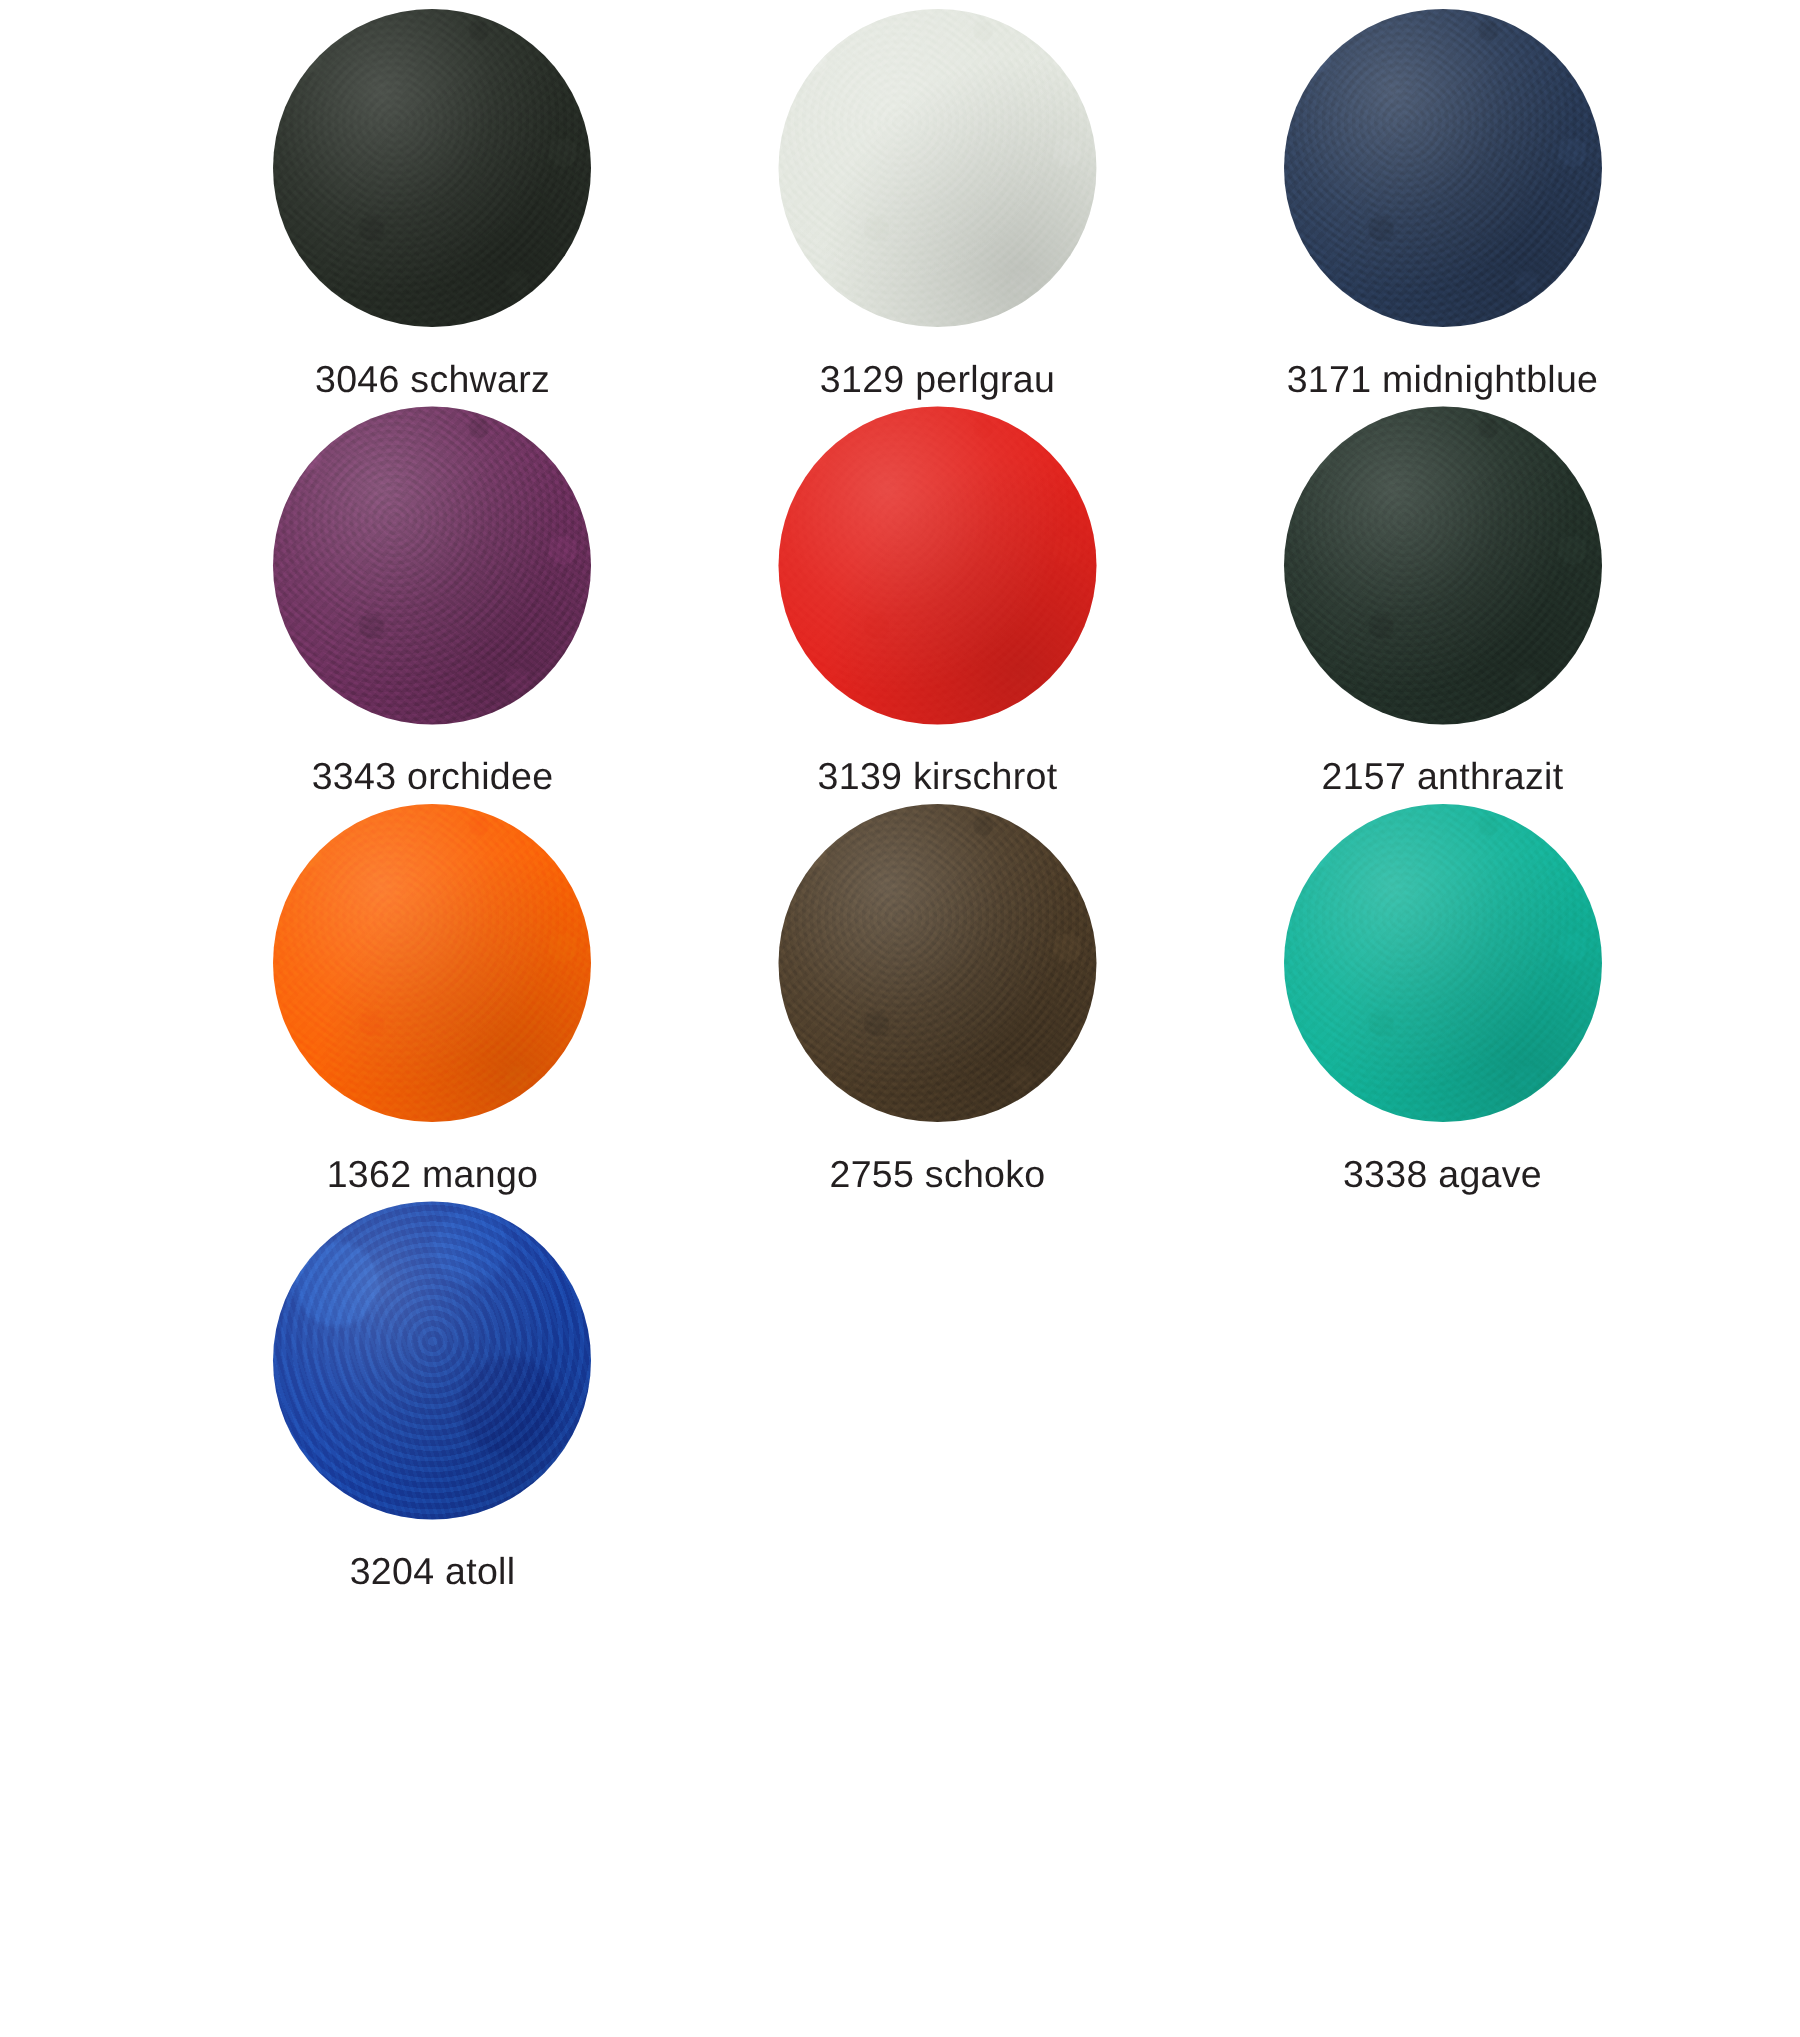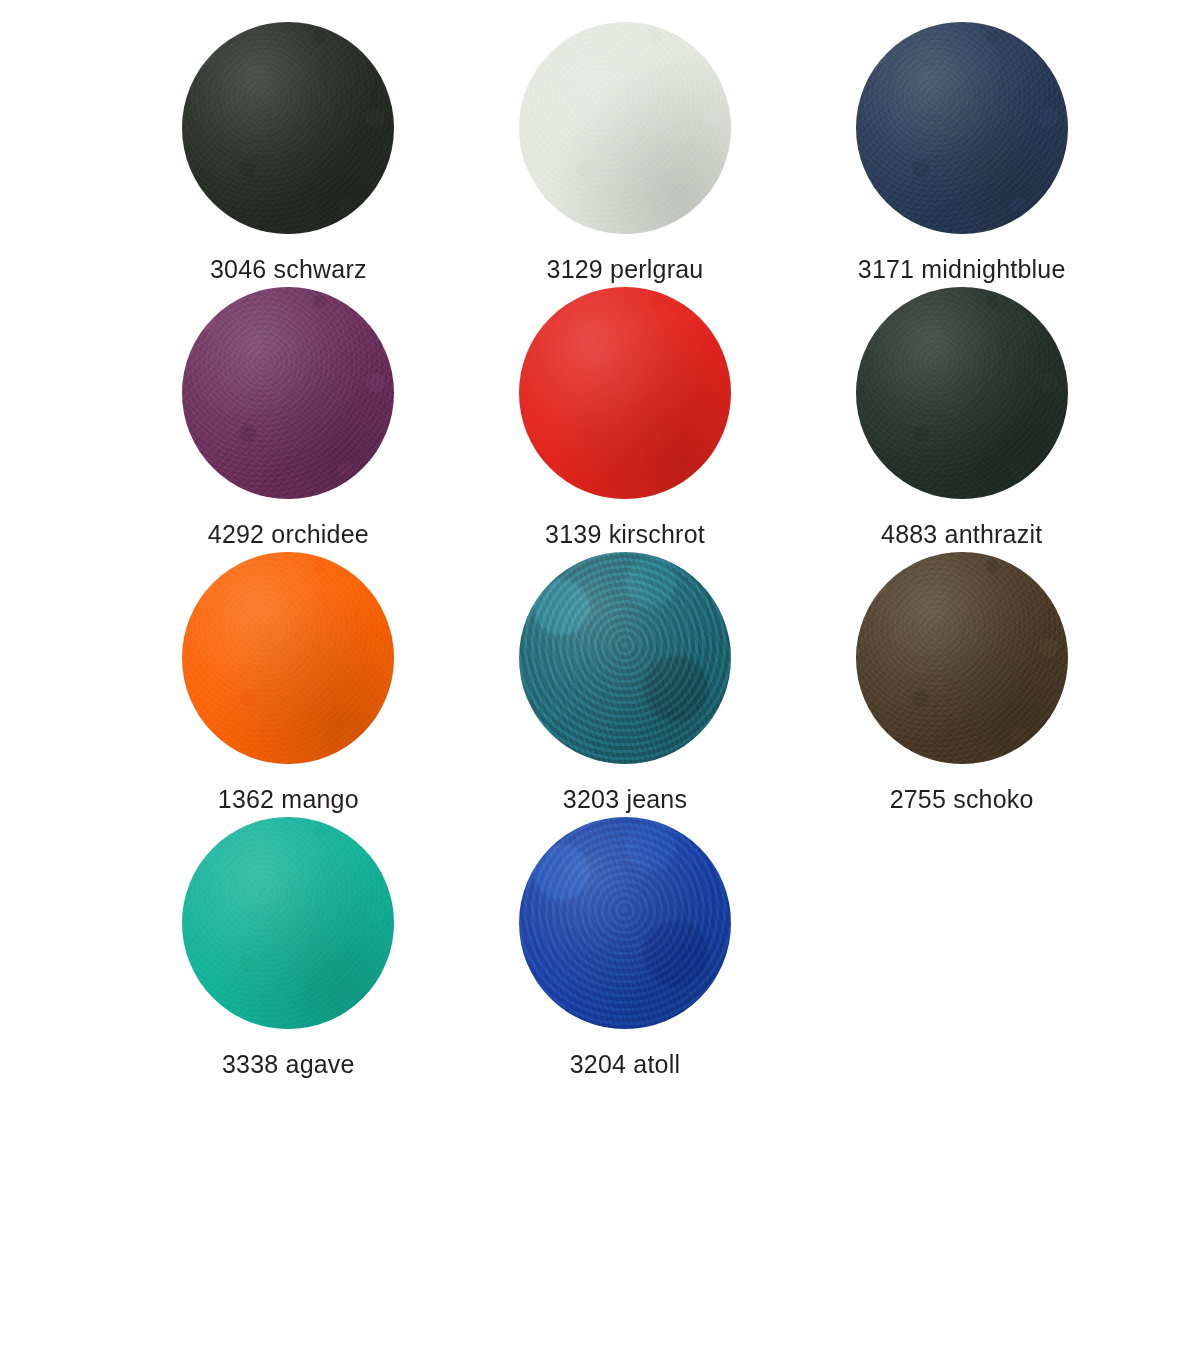--- a/index.html
+++ b/index.html
@@ -21,21 +21,21 @@
     height: 1358px;
     background: #ffffff;
   }
 
   .swatch-grid {
     display: grid;
     grid-template-columns: repeat(3, 1fr);
     grid-template-rows: repeat(5, 265px);
     width: 1010px;
     margin: 0 0 0 120px;
-    padding-top: 22px;
+    padding-top: 6px;
     box-sizing: border-box;
   }
 
   .swatch-cell {
     position: relative;
     display: flex;
     flex-direction: column;
     align-items: center;
     justify-content: flex-start;
   }
@@ -137,57 +137,48 @@
         </div>
         <div class="swatch-label">3171 midnightblue</div>
       </div>
       <div class="swatch-cell">
         <div class="disc-wrap">
           <div class="disc grained" style="background-color: rgb(107, 47, 92);">
             <div class="grain"></div>
             <div class="sheen"></div>
           </div>
         </div>
-        <div class="swatch-label">4292 orchidee</div>
+        <div class="swatch-label">3343 orchidee</div>
       </div>
       <div class="swatch-cell">
         <div class="disc-wrap">
           <div class="disc smooth" style="background-color: rgb(227, 35, 29);">
             <div class="grain"></div>
             <div class="sheen"></div>
           </div>
         </div>
         <div class="swatch-label">3139 kirschrot</div>
       </div>
       <div class="swatch-cell">
         <div class="disc-wrap">
           <div class="disc grained" style="background-color: rgb(35, 49, 41);">
             <div class="grain"></div>
             <div class="sheen"></div>
           </div>
         </div>
-        <div class="swatch-label">4883 anthrazit</div>
+        <div class="swatch-label">2157 anthrazit</div>
       </div>
       <div class="swatch-cell">
         <div class="disc-wrap">
           <div class="disc smooth" style="background-color: rgb(251, 98, 5);">
             <div class="grain"></div>
             <div class="sheen"></div>
           </div>
         </div>
         <div class="swatch-label">1362 mango</div>
-      </div>
-      <div class="swatch-cell">
-        <div class="disc-wrap">
-          <div class="disc suede" style="background-color: rgb(33, 108, 121);">
-            <div class="grain"></div>
-            <div class="sheen"></div>
-          </div>
-        </div>
-        <div class="swatch-label">3203 jeans</div>
       </div>
       <div class="swatch-cell">
         <div class="disc-wrap">
           <div class="disc grained" style="background-color: rgb(75, 59, 39);">
             <div class="grain"></div>
             <div class="sheen"></div>
           </div>
         </div>
         <div class="swatch-label">2755 schoko</div>
       </div>

